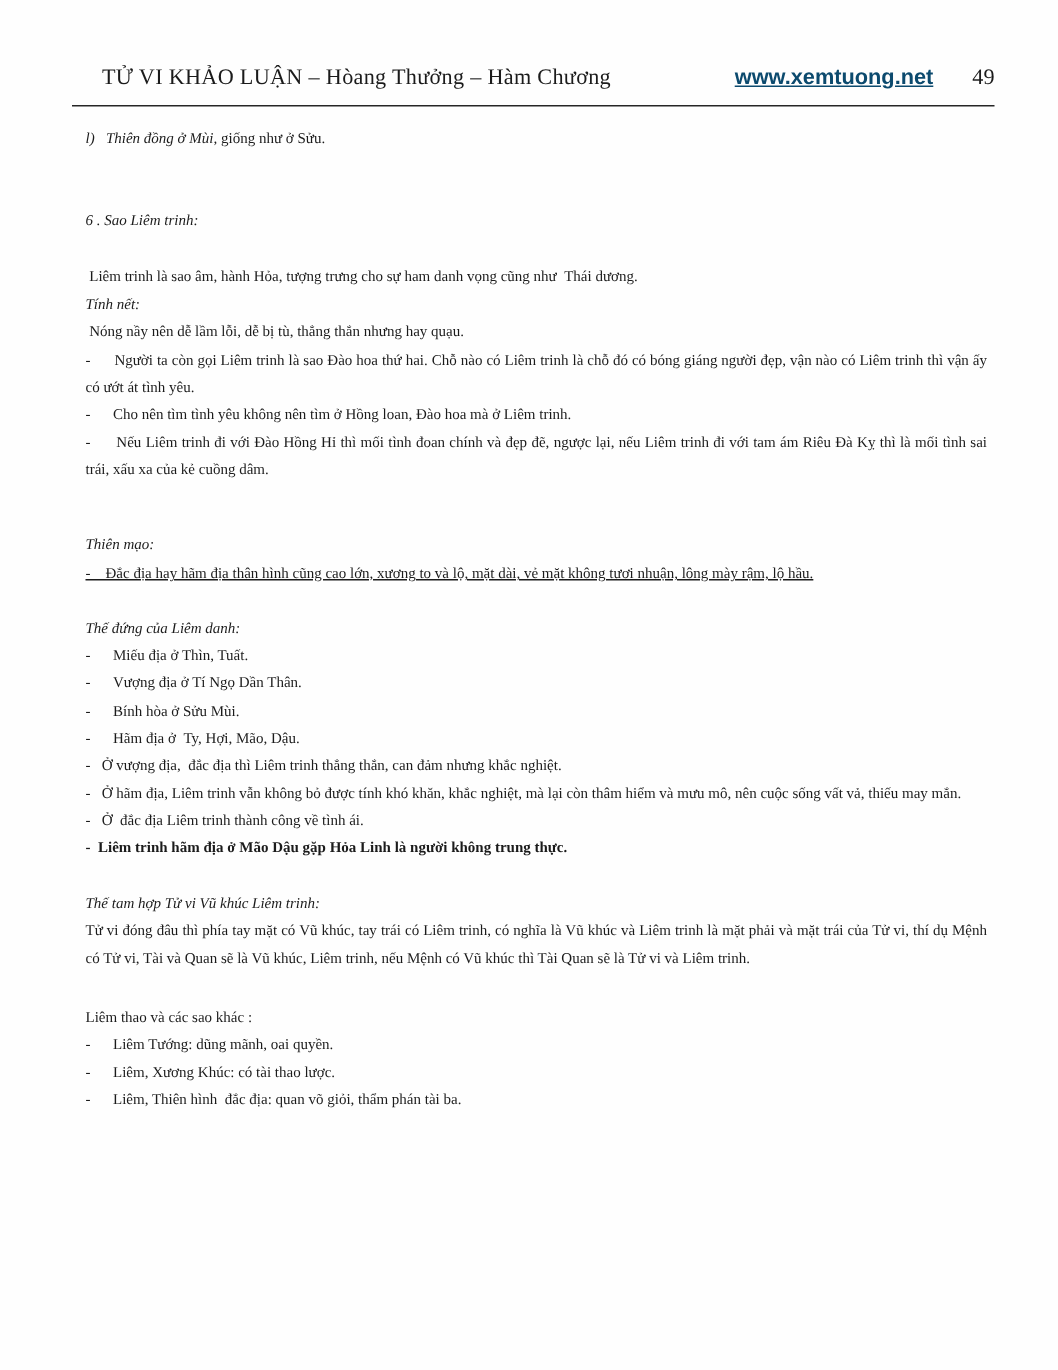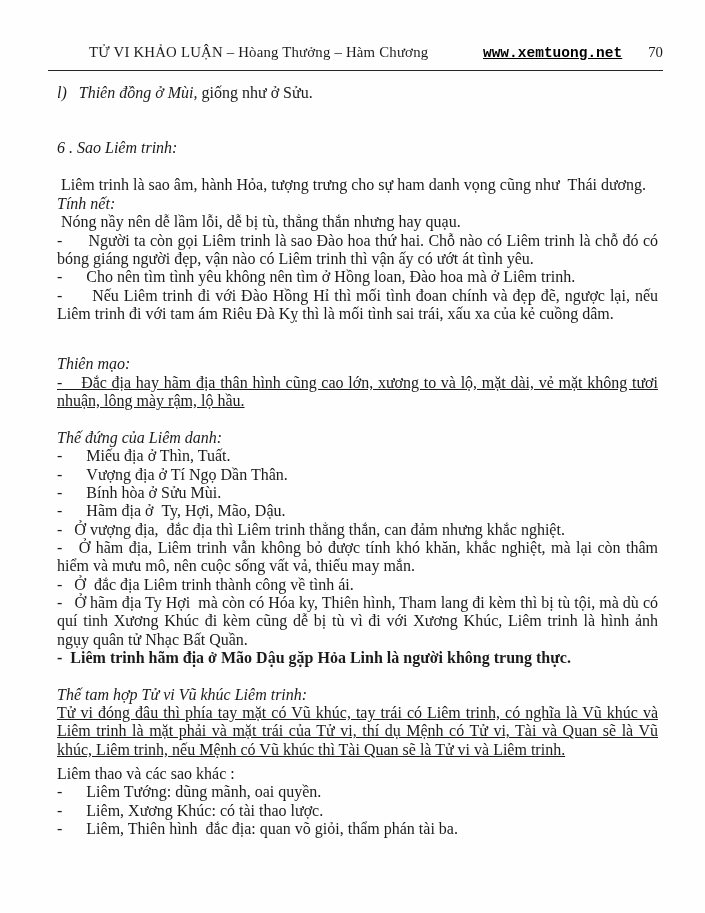--- a/index.html
+++ b/index.html
@@ -6,53 +6,53 @@
   html, body { background:#ffffff; }
   body {
     width:705px; height:913px; overflow:hidden;
     font-family:"Liberation Serif","DejaVu Serif",serif;
     color:#1b1b1b;
     -webkit-font-smoothing:antialiased;
   }
   .page { width:705px; height:913px; background:#fefefe; position:relative; }
   .page-header {
     display:flex; align-items:baseline;
-    padding:44px 42px 0 89px;
+    padding:44px 42px 0 68px;
     font-size:14.8px; white-space:nowrap;
   }
   .page-header .title { letter-spacing:0.2px; }
   .page-header .url {
     margin-left:auto;
     font-family:"Liberation Sans","DejaVu Sans",sans-serif;
     font-weight:bold; font-size:14.5px;
     text-decoration:underline; cursor:pointer;
   }
   .page-header .pagenum { margin-left:26px; }
   .divider {
     border:none; border-top:1.6px solid #262626;
     margin:9px 42px 0 48px;
   }
   .doc-body {
     padding:13px 47px 0 57px;
-    font-size:16px; line-height:18.35px;
+    font-size:10px; line-height:18.35px;
   }
   .doc-body p { margin:0; }
   .doc-body p.justify { text-align:justify; }
   .doc-body p.heading { font-style:italic; }
   .doc-body .ital { font-style:italic; }
 </style>
 </head>
 <body>
 
 <div class="page">
 
   <div class="page-header">
     <span class="title">TỬ VI KHẢO LUẬN – Hòang Thưởng – Hàm Chương</span>
-    <span class="url" style="color: #000000; font-family: Liberation Mono, monospace;">www.xemtuong.net</span>
-    <span class="pagenum">70</span>
+    <span class="url" style="color: #0c4a6e;">www.xemtuong.net</span>
+    <span class="pagenum">49</span>
   </div>
 
   <hr class="divider">
 
   <div class="doc-body">
       <p style="margin-bottom: 36.7px;"><span class="ital">l)&nbsp;&nbsp;&nbsp;Thiên đồng ở Mùi,</span><span> giống như ở Sửu.</span></p>
       <p class="heading" style="margin-bottom: 18.35px;">6 . Sao Liêm trinh:</p>
       <p style="margin-bottom: 1px;">&nbsp;Liêm trinh là sao âm, hành Hỏa, tượng trưng cho sự ham danh vọng cũng như &nbsp;Thái dương.</p>
       <p class="heading">Tính nết:</p>
       <p>&nbsp;Nóng nầy nên dễ lầm lỗi, dễ bị tù, thẳng thắn nhưng hay quạu.</p>
@@ -62,23 +62,22 @@
       <p class="heading">Thiên mạo:</p>
       <p class="justify" style="margin-bottom: 18.35px; text-decoration: underline;">-&nbsp;&nbsp;&nbsp;&nbsp;Đắc địa hay hãm địa thân hình cũng cao lớn, xương to và lộ, mặt dài, vẻ mặt không tươi nhuận, lông mày rậm, lộ hầu.</p>
       <p class="heading">Thế đứng của Liêm danh:</p>
       <p>-&nbsp;&nbsp;&nbsp;&nbsp;&nbsp;&nbsp;Miếu địa ở Thìn, Tuất.</p>
       <p>-&nbsp;&nbsp;&nbsp;&nbsp;&nbsp;&nbsp;Vượng địa ở Tí Ngọ Dần Thân.</p>
       <p>-&nbsp;&nbsp;&nbsp;&nbsp;&nbsp;&nbsp;Bính hòa ở Sửu Mùi.</p>
       <p>-&nbsp;&nbsp;&nbsp;&nbsp;&nbsp;&nbsp;Hãm địa ở &nbsp;Ty, Hợi, Mão, Dậu.</p>
       <p>-&nbsp;&nbsp;&nbsp;Ở vượng địa, &nbsp;đắc địa thì Liêm trinh thẳng thắn, can đảm nhưng khắc nghiệt.</p>
       <p class="justify">-&nbsp;&nbsp;&nbsp;Ở hãm địa, Liêm trinh vẫn không bỏ được tính khó khăn, khắc nghiệt, mà lại còn thâm hiểm và mưu mô, nên cuộc sống vất vả, thiếu may mắn.</p>
       <p>-&nbsp;&nbsp;&nbsp;Ở &nbsp;đắc địa Liêm trinh thành công về tình ái.</p>
-      <p class="justify">-&nbsp;&nbsp;&nbsp;Ở hãm địa Ty Hợi &nbsp;mà còn có Hóa ky, Thiên hình, Tham lang đi kèm thì bị tù tội, mà dù có quí tinh Xương Khúc đi kèm cũng dễ bị tù vì đi với Xương Khúc, Liêm trinh là hình ảnh ngụy quân tử Nhạc Bất Quần.</p>
       <p style="margin-bottom: 18.35px; font-weight: bold;">-&nbsp;&nbsp;Liêm trinh hãm địa ở Mão Dậu gặp Hỏa Linh là người không trung thực.</p>
       <p class="heading">Thế tam hợp Tử vi Vũ khúc Liêm trinh:</p>
-      <p class="justify" style="margin-bottom: 6px; text-decoration: underline;">Tử vi đóng đâu thì phía tay mặt có Vũ khúc, tay trái có Liêm trinh, có nghĩa là Vũ khúc và Liêm trinh là mặt phải và mặt trái của Tử vi, thí dụ Mệnh có Tử vi, Tài và Quan sẽ là Vũ khúc, Liêm trinh, nếu Mệnh có Vũ khúc thì Tài Quan sẽ là Tử vi và Liêm trinh.</p>
+      <p class="justify" style="margin-bottom: 21px;">Tử vi đóng đâu thì phía tay mặt có Vũ khúc, tay trái có Liêm trinh, có nghĩa là Vũ khúc và Liêm trinh là mặt phải và mặt trái của Tử vi, thí dụ Mệnh có Tử vi, Tài và Quan sẽ là Vũ khúc, Liêm trinh, nếu Mệnh có Vũ khúc thì Tài Quan sẽ là Tử vi và Liêm trinh.</p>
       <p>Liêm thao và các sao khác :</p>
       <p>-&nbsp;&nbsp;&nbsp;&nbsp;&nbsp;&nbsp;Liêm Tướng: dũng mãnh, oai quyền.</p>
       <p>-&nbsp;&nbsp;&nbsp;&nbsp;&nbsp;&nbsp;Liêm, Xương Khúc: có tài thao lược.</p>
       <p>-&nbsp;&nbsp;&nbsp;&nbsp;&nbsp;&nbsp;Liêm, Thiên hình &nbsp;đắc địa: quan võ giỏi, thẩm phán tài ba.</p>
     </div>
 
 </div>
 
 </body></html>

